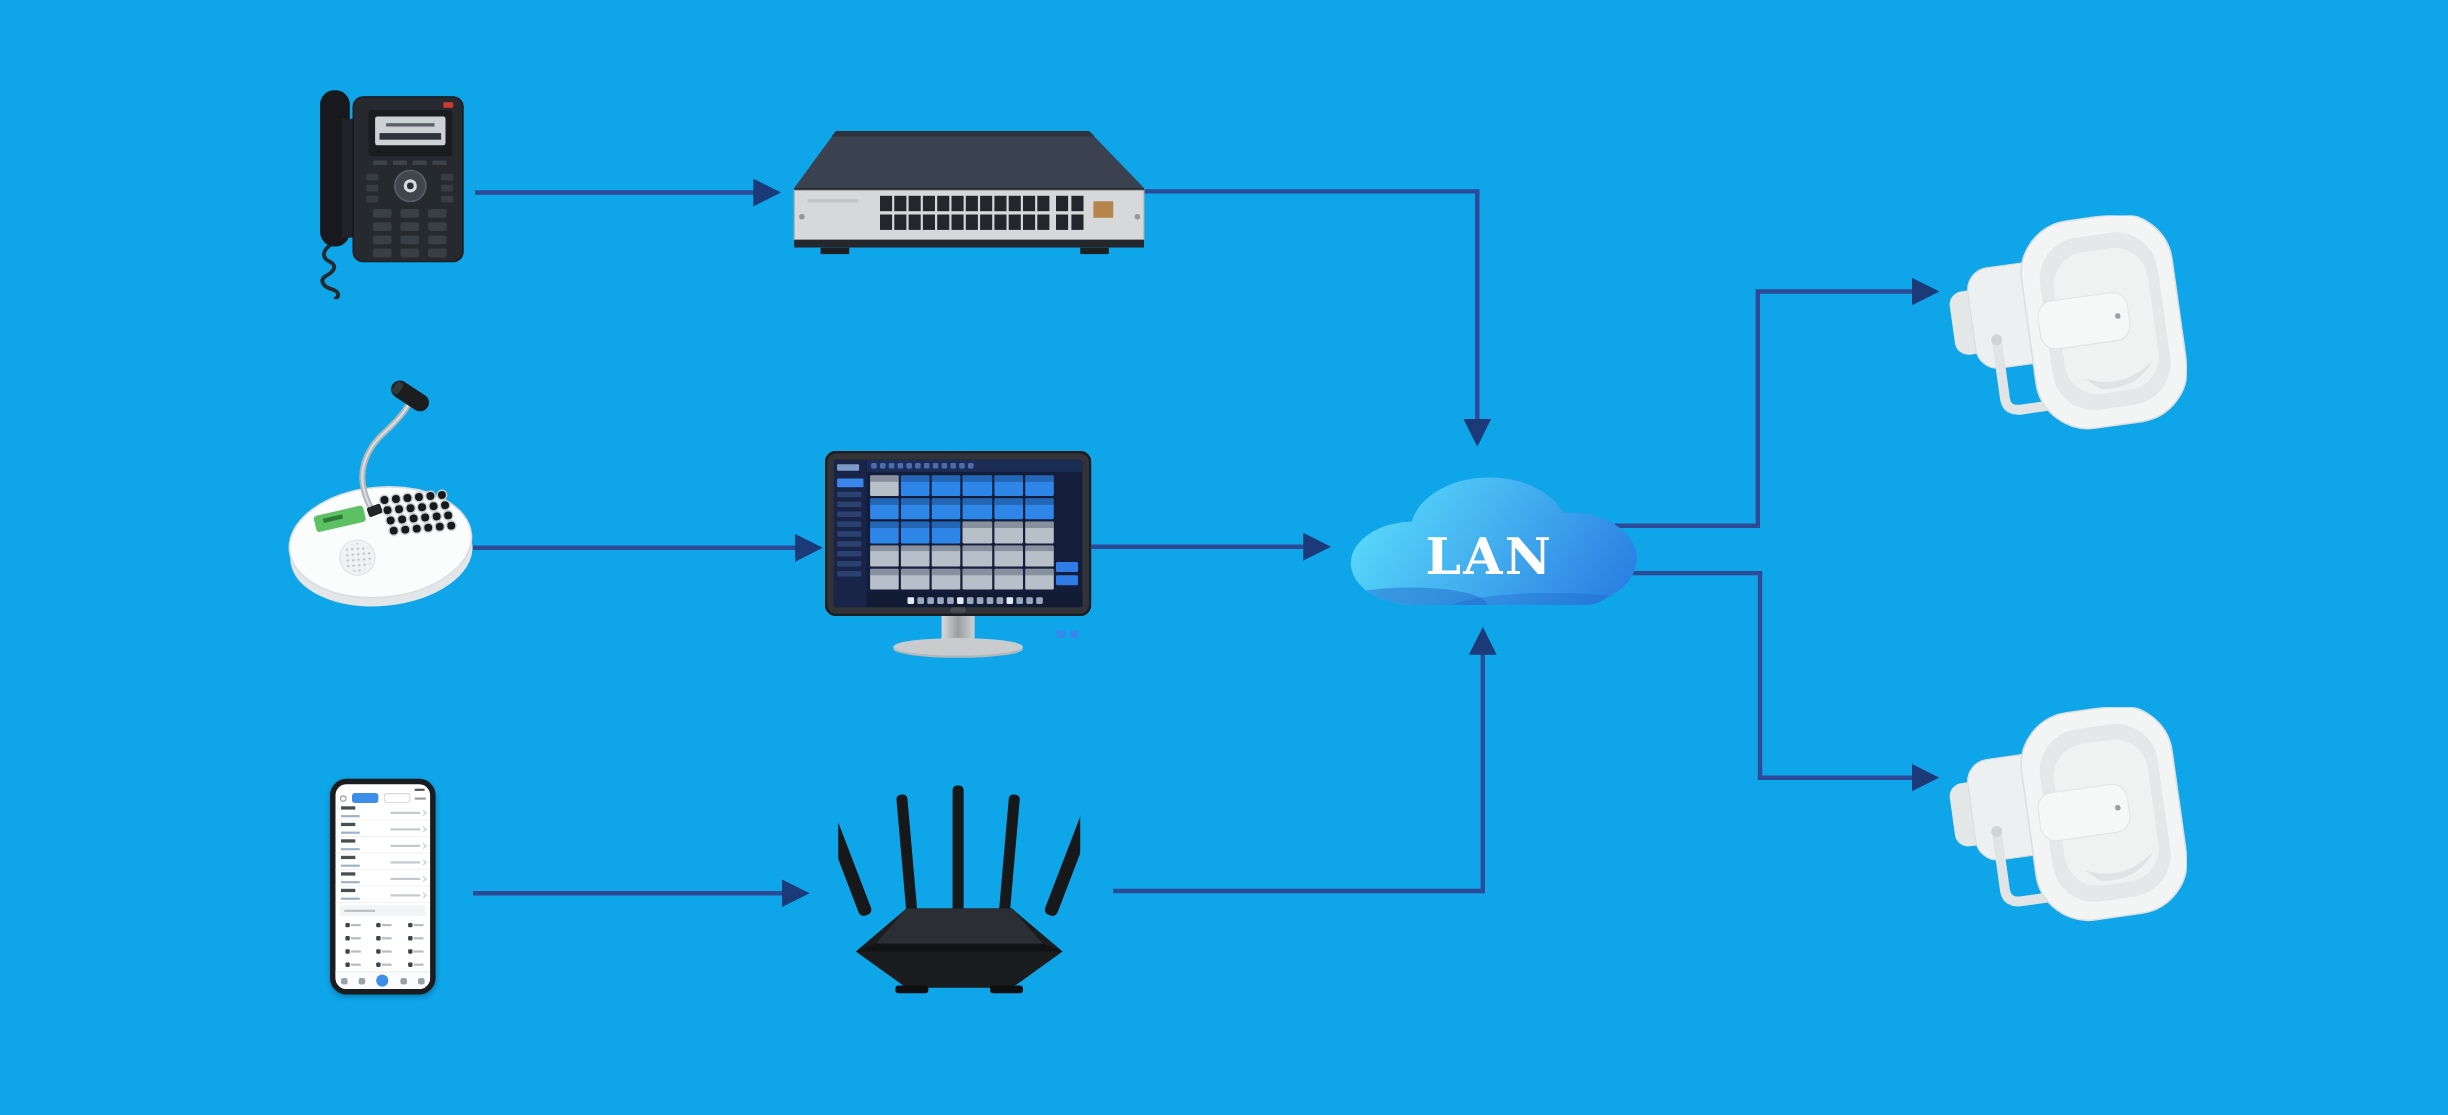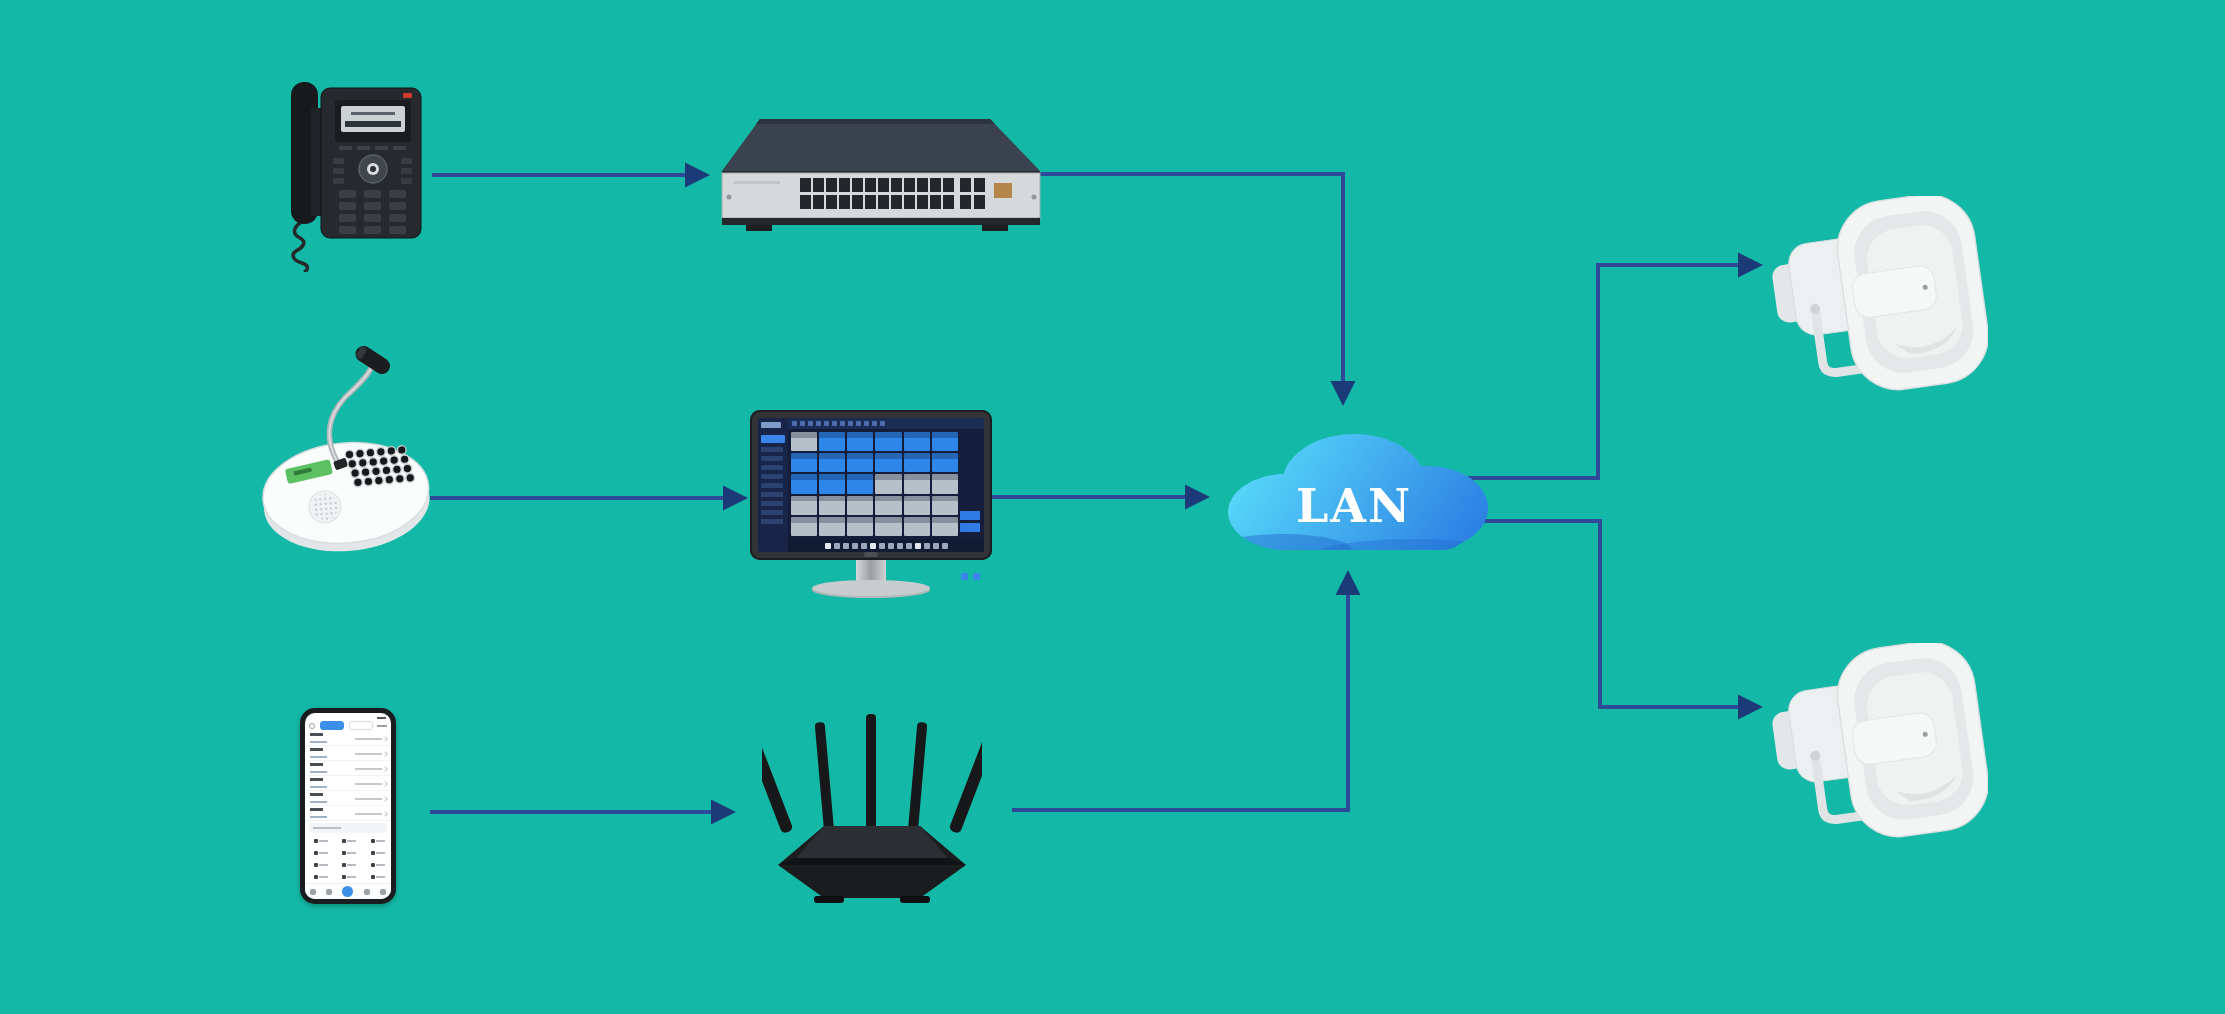--- a/index.html
+++ b/index.html
@@ -82,21 +82,21 @@
   #n-ipphone{left:285px;top:72px;width:145px;height:200px;}
   #n-switch{left:710px;top:115px;width:335px;height:120px;}
   #n-mic{left:258px;top:345px;width:175px;height:210px;}
   #n-router{left:762px;top:708px;width:220px;height:200px;}
   #n-speaker-top{left:1768px;top:196px;width:220px;height:205px;}
   #n-speaker-bottom{left:1768px;top:643px;width:220px;height:205px;}
 </style>
 </head>
 <body>
 
-<div id="canvas" style="background: #14b8a6;">
+<div id="canvas" style="background: #0ea5e9;">
 
   <svg id="connectors" width="2225" height="1014" viewBox="0 0 2225 1014">
     <defs>
       <marker id="arrow" viewBox="0 0 10 10" refX="8" refY="5" markerWidth="6.3" markerHeight="6.3" orient="auto">
         <path id="arrow-shape" d="M0,0 L10,5 L0,10 Z" fill="#1d3a78"></path>
       </marker>
     </defs>
     <g class="conn" stroke-width="4" marker-end="url(#arrow)">
       <path d="M432,175 H705"></path>
       <path d="M1038,174 H1343 V401"></path>

